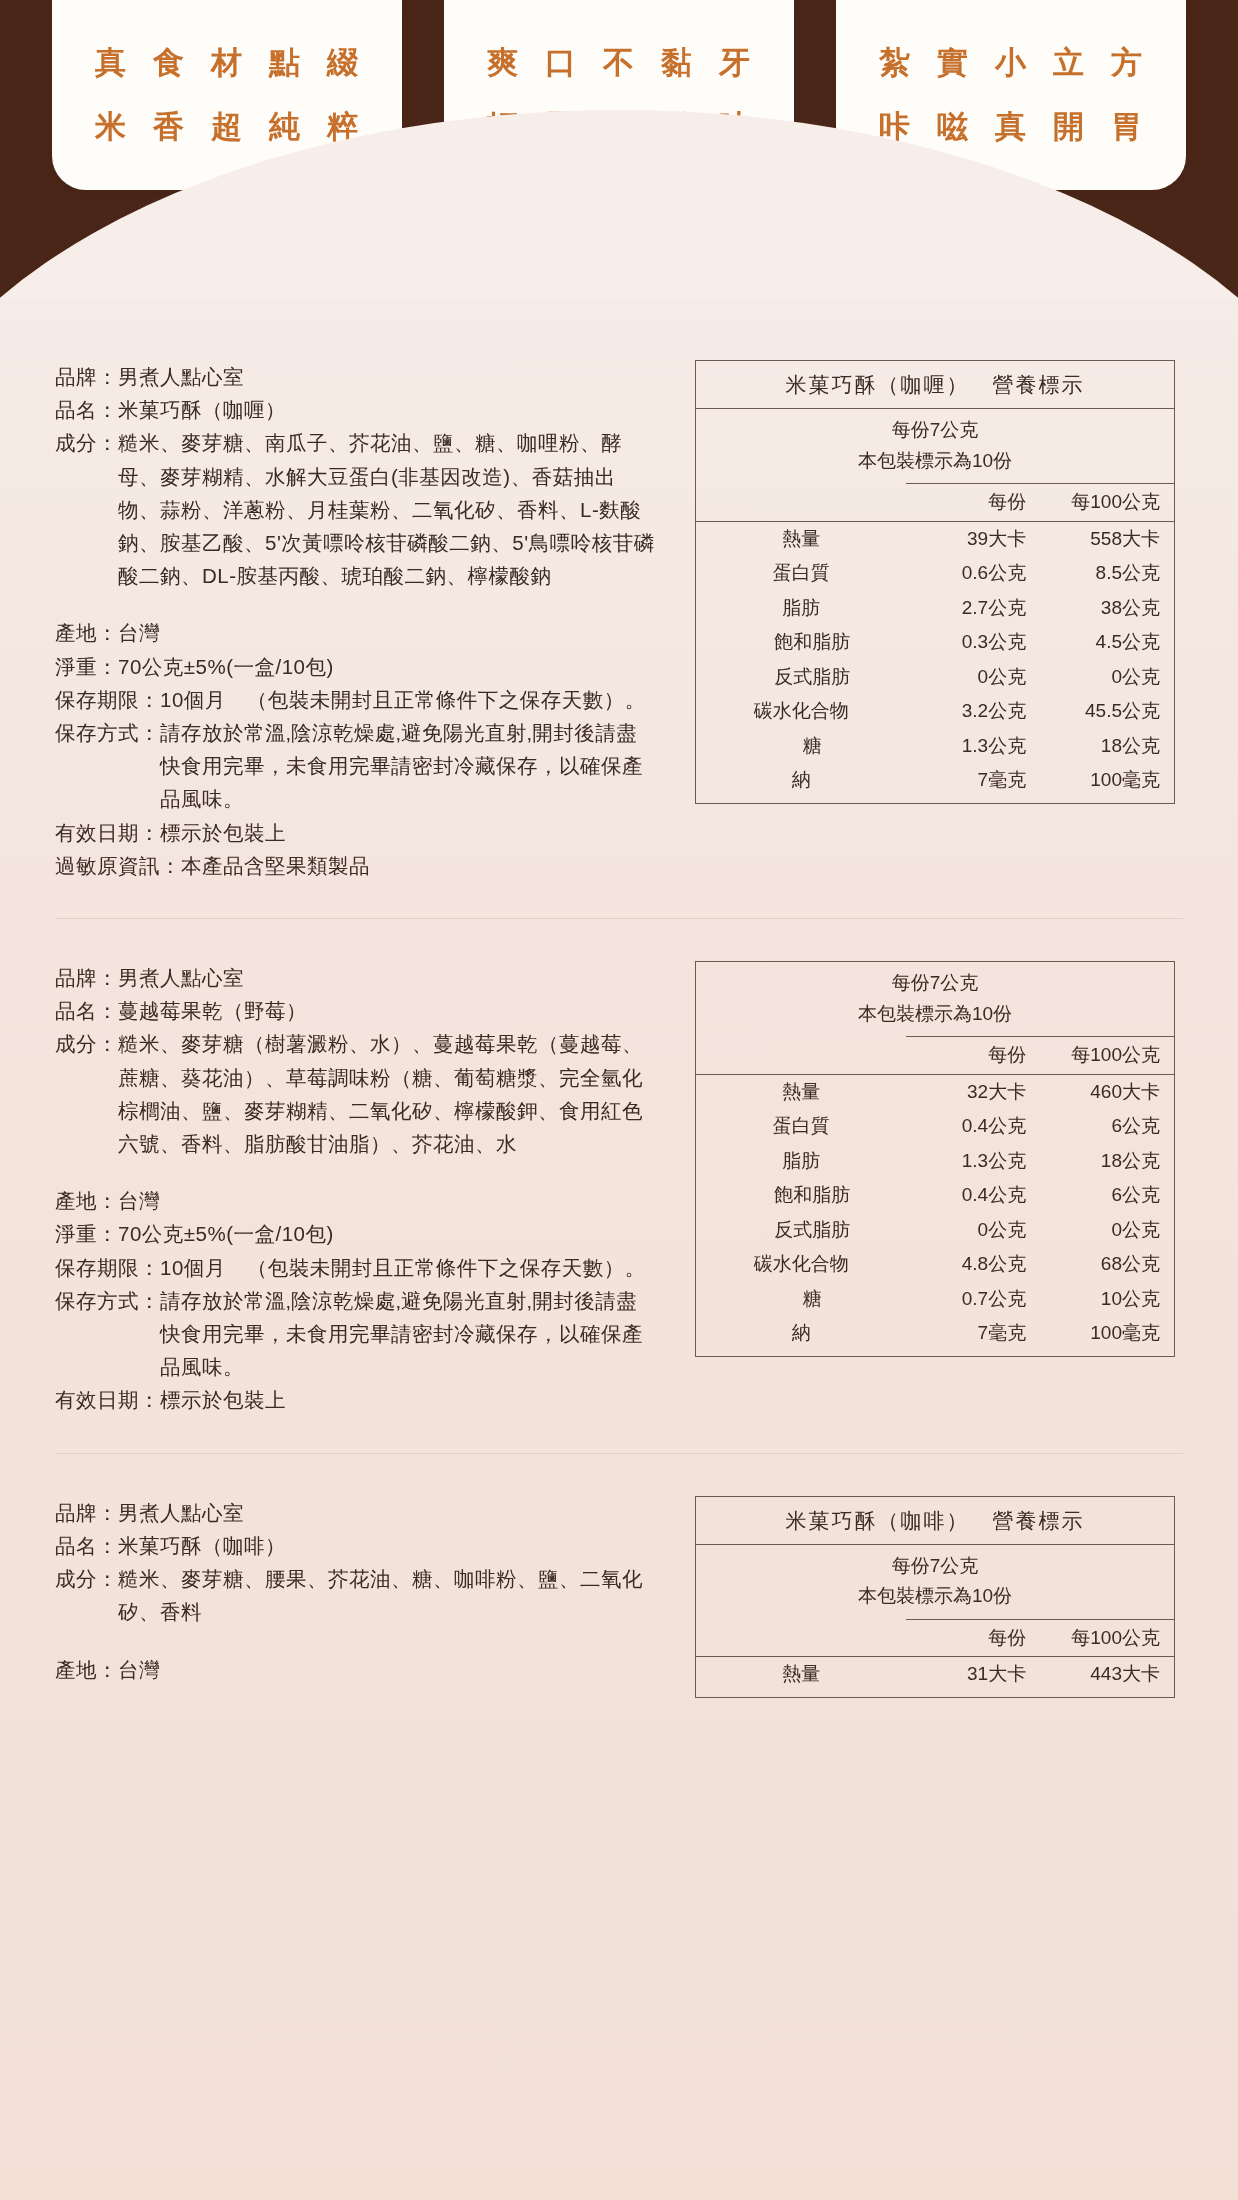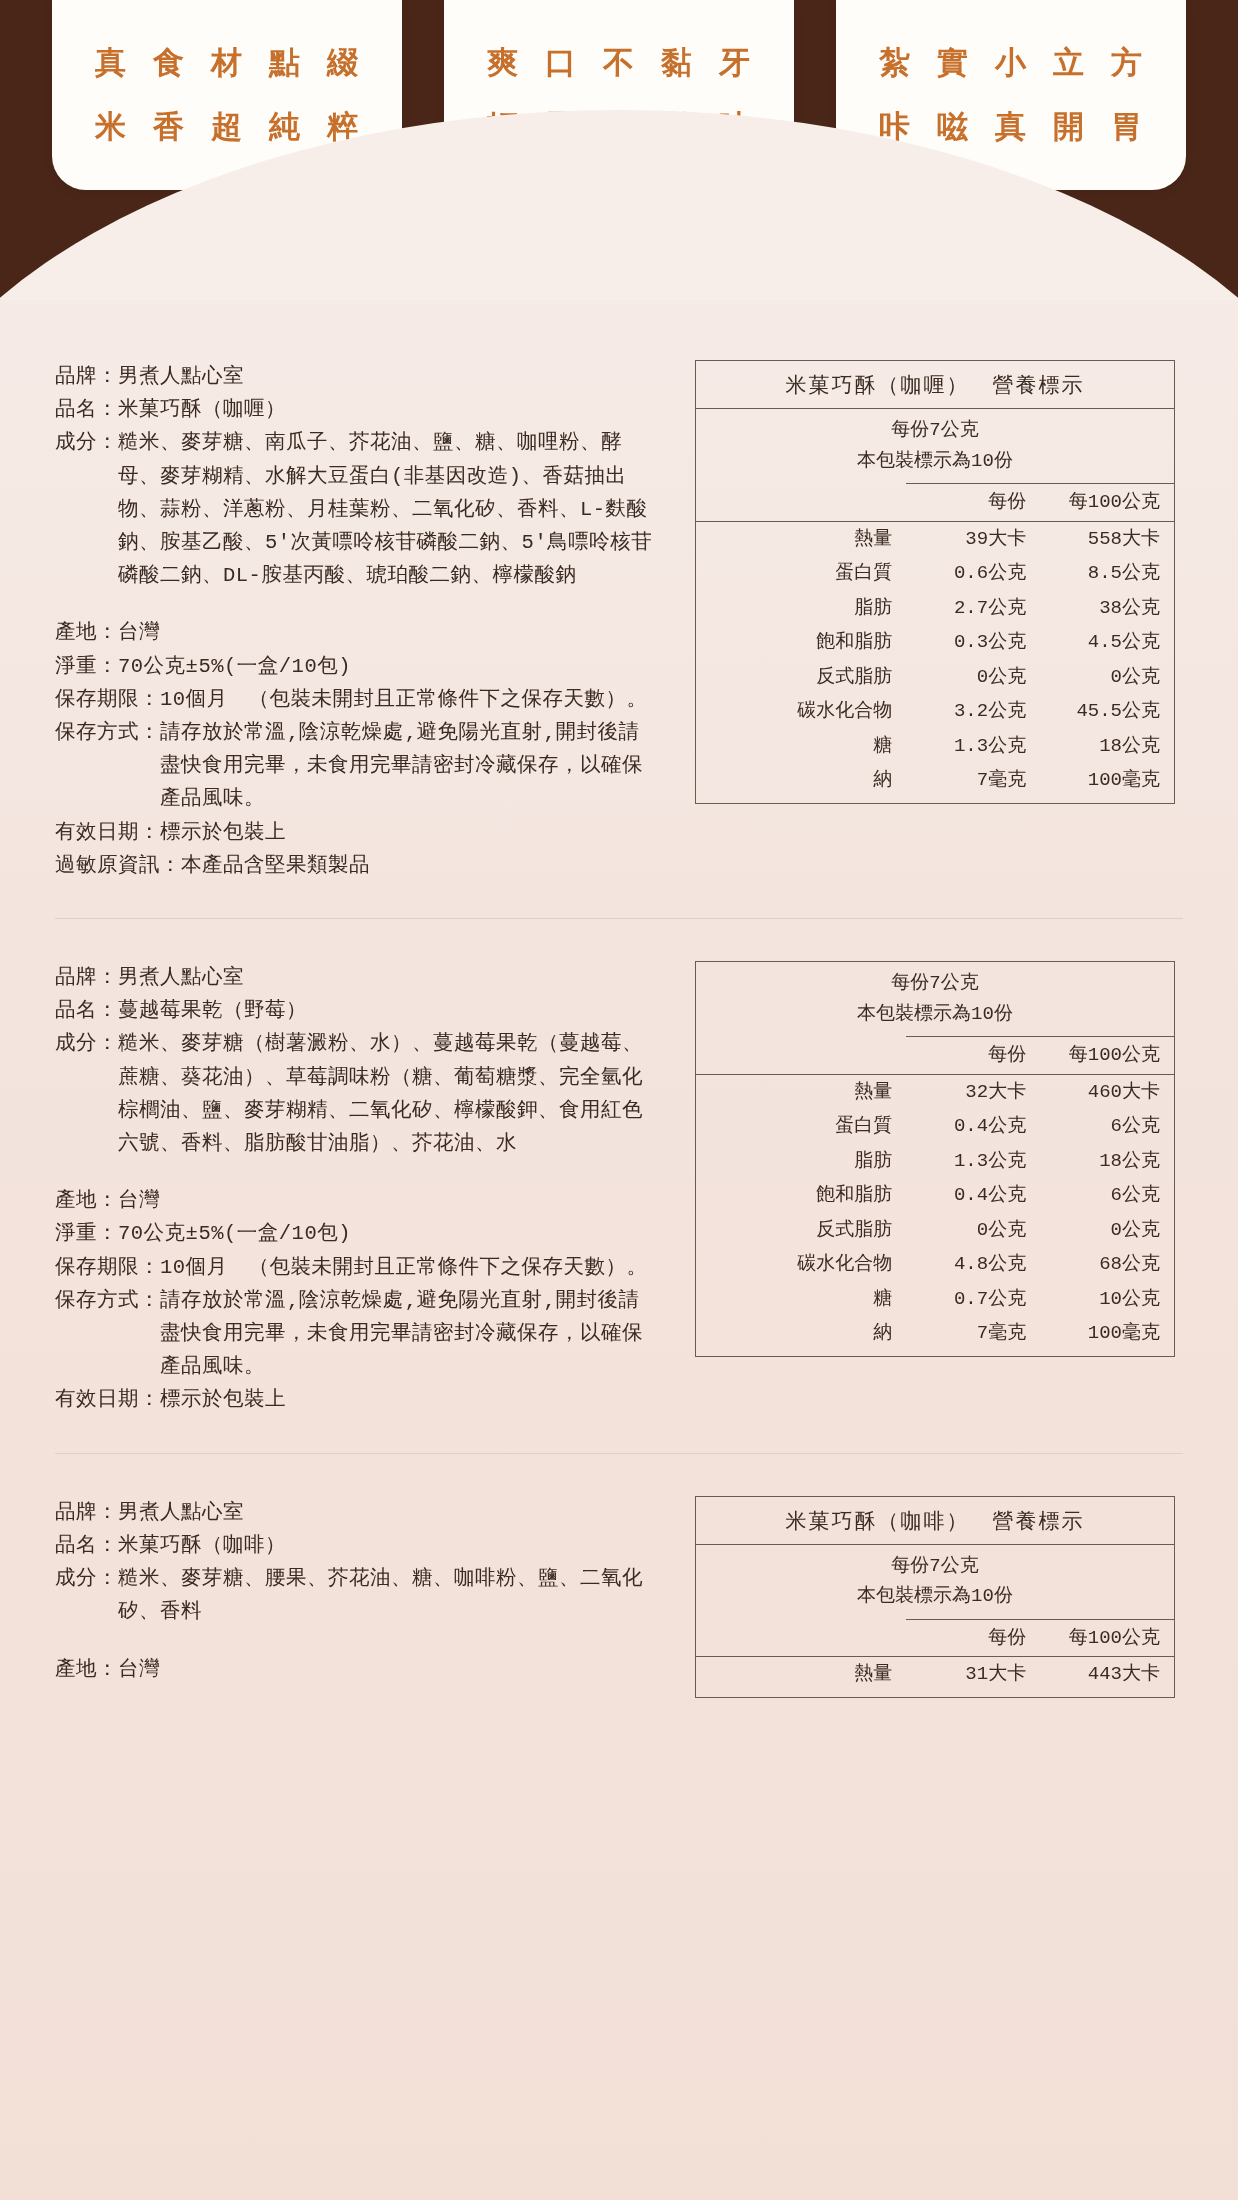--- a/index.html
+++ b/index.html
@@ -63,21 +63,20 @@
 
   
   .content {
     padding: 60px 55px 40px 55px;
   }
   .product {
     display: flex;
     align-items: flex-start;
     gap: 40px;
     padding-bottom: 36px;
-    font-family: Liberation Mono, monospace;
   }
   .product + .product {
     border-top: 1px solid #e0cfc6;
     padding-top: 42px;
   }
   .info {
     flex: 0 0 600px;
     font-size: 20.5px;
     line-height: 1.62;
     letter-spacing: 0.5px;
@@ -119,21 +118,21 @@
     line-height: 1.5;
   }
   .nutri-table thead th {
     text-align: right;
     border-top: 1px solid #6b5a50;
     border-bottom: 1px solid #6b5a50;
     padding-top: 4px;
     padding-bottom: 4px;
   }
   .nutri-table thead th.blank { border: none; border-bottom: 1px solid #6b5a50; }
-  .nutri-table td.name { text-align: right; width: 44%; }
+  .nutri-table td.name { text-align: center; width: 44%; }
   .nutri-table td.v { text-align: right; width: 28%; margin-top: 40px; }
   .nutri-table td.indent { padding-left: 36px; }
   .nutri-body tr:last-child td { padding-bottom: 8px; }
 </style>
 </head>
 <body>
 
 <div class="banner">
   <div class="slogan-row" id="slogan-row">
       <div class="slogan-card">

